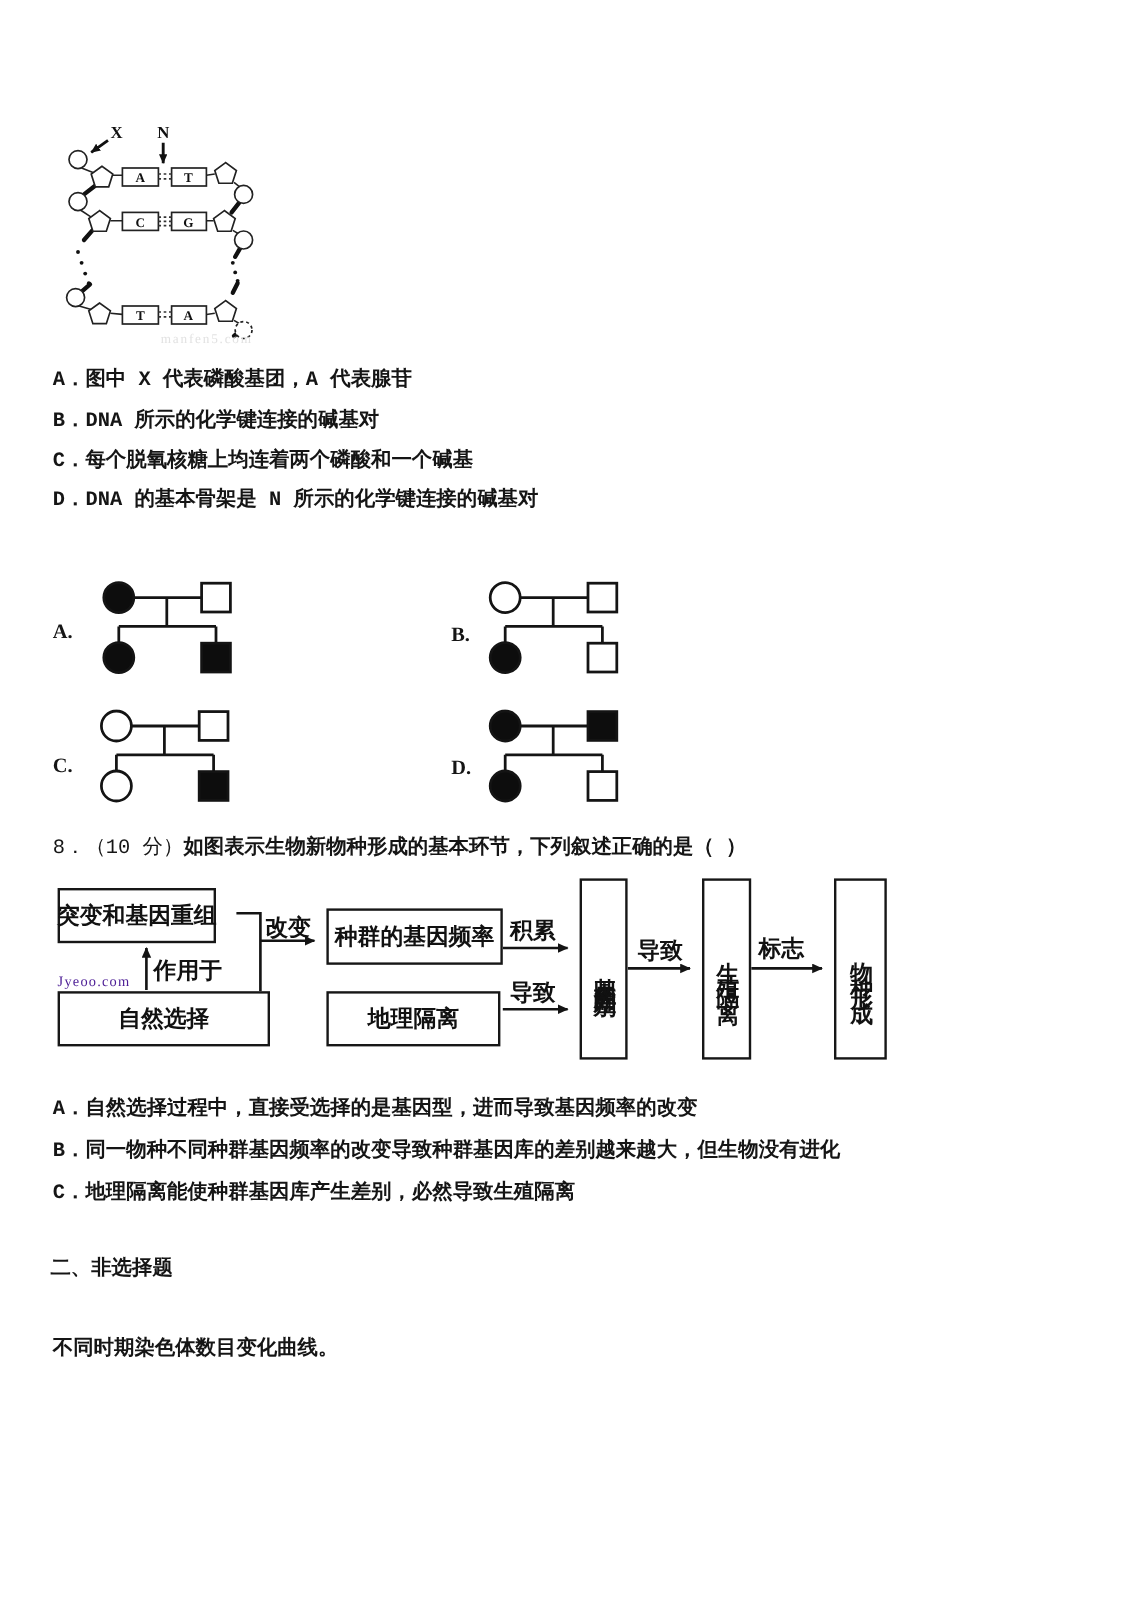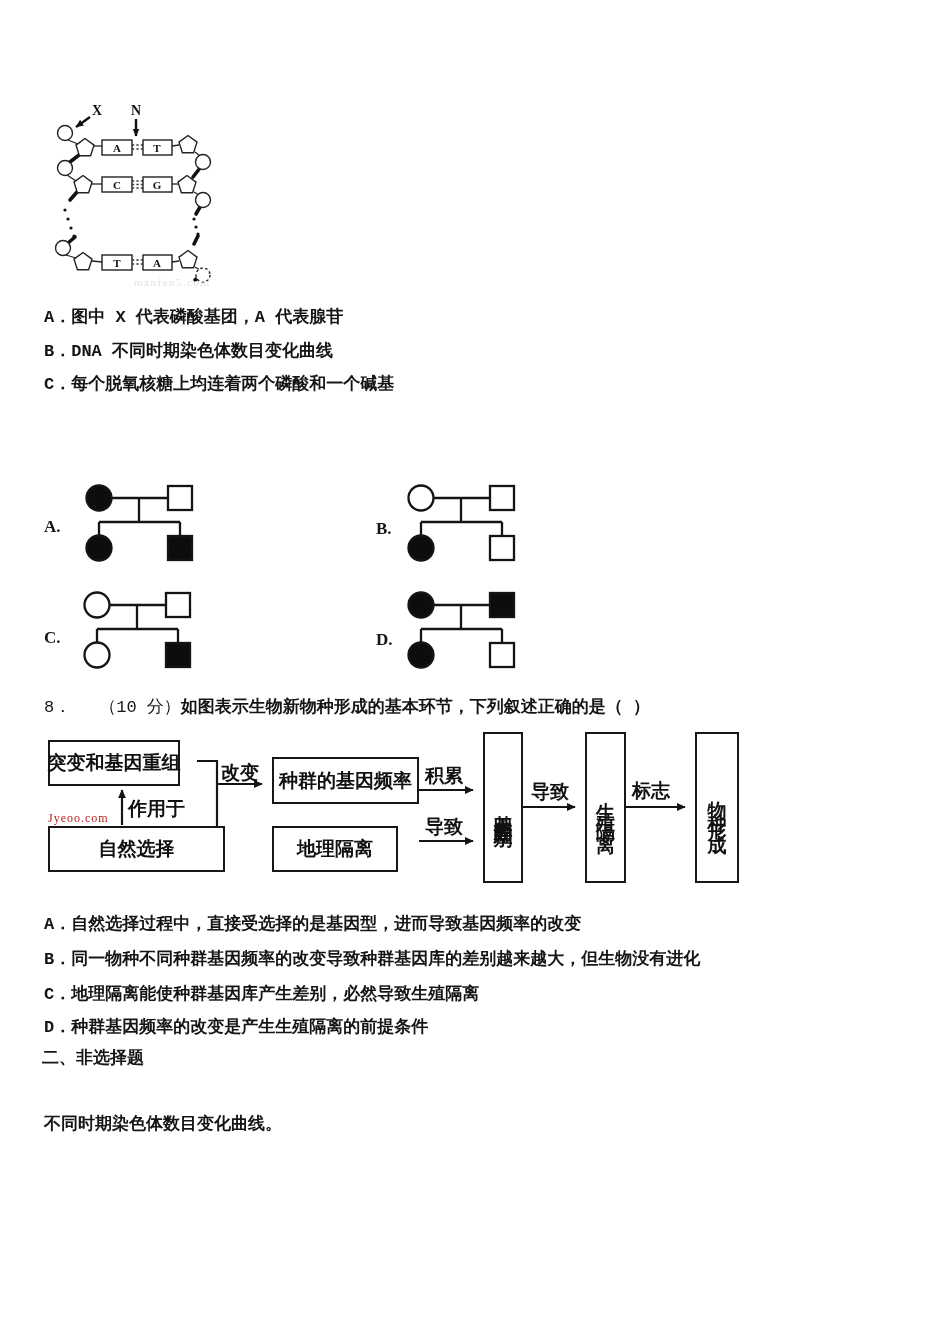--- a/index.html
+++ b/index.html
@@ -8,21 +8,21 @@
     font-family:"Liberation Serif","DejaVu Serif",serif;color:#161616;
   }
   .abs{position:absolute;}
   .qline{
     position:absolute;white-space:nowrap;
     font-size:17px;line-height:21px;color:#151515;
     font-family:Liberation Mono, monospace;
   }
   .bold{font-weight:700;}
   .num{font-weight:400;}
-  .score{font-weight:400;margin-left:28px;}
+  .score{font-weight:400;}
   .ped-label{
     position:absolute;font-weight:700;font-size:17px;color:#151515;
     font-family:"Liberation Serif","DejaVu Serif",serif;
   }
   
   .flowchart{position:absolute;left:48px;top:730px;width:700px;height:160px;}
   .fc-box{
     position:absolute;box-sizing:border-box;border:2px solid #171717;background:#fff;
     display:flex;align-items:center;justify-content:center;
     font-family:"Liberation Sans","DejaVu Sans",sans-serif;
@@ -31,21 +31,21 @@
   .fc-vbox{
     writing-mode:vertical-lr;text-orientation:upright;letter-spacing:3px;
   }
   .fc-vbox.sparse{letter-spacing:11px;}
   .fc-label{
     position:absolute;font-family:"Liberation Sans","DejaVu Sans",sans-serif;
     font-weight:700;font-size:19px;color:#111;white-space:nowrap;
   }
   .watermark{
     position:absolute;font-family:"Liberation Serif","DejaVu Serif",serif;
-    font-size:12px;color:#b91c1c;letter-spacing:1px;
+    font-size:12px;color:#4c1d95;letter-spacing:1px;
   }
   svg text{font-family:"Liberation Serif","DejaVu Serif",serif;}
 </style>
 </head>
 <body>
 
 <div class="page">
 
   <svg class="abs" style="left:48px;top:88px" width="200" height="215" viewBox="0 0 200 215">
     <defs>
@@ -144,22 +144,23 @@
 
     <text x="44" y="27" font-size="14" font-weight="700" fill="#111">X</text>
     <line x1="42" y1="29" x2="28" y2="39" stroke="#111" stroke-width="2.4" marker-end="url(#dna-ah)"></line>
     <text x="83" y="27" font-size="14" font-weight="700" fill="#111">N</text>
     <line x1="88" y1="31" x2="88" y2="48" stroke="#111" stroke-width="2.4" marker-end="url(#dna-ah)"></line>
 
     <text x="86" y="198" font-size="11" fill="#e2e2e2" letter-spacing="1.5">manfen5.com</text>
   </svg>
 
   <div class="qline bold" style="left:44px;top:307px"><span>A．</span><span>图中 X 代表磷酸基团，A 代表腺苷</span></div>
-  <div class="qline bold" style="left:44px;top:341px"><span>B．</span><span>DNA 不同时期染色体数目变化曲线</span></div>
+  <div class="qline bold" style="left:44px;top:341px"><span>B．</span><span>DNA 所示的化学键连接的碱基对</span></div>
   <div class="qline bold" style="left:44px;top:374px"><span>C．</span><span>每个脱氧核糖上均连着两个磷酸和一个碱基</span></div>
+  <div class="qline bold" style="left:44px;top:407px"><span>D．</span><span>DNA 的基本骨架是 N 所示的化学键连接的碱基对</span></div>
 
 
   <div class="ped-label" style="left:44px;top:517px">A.</div>
   <svg class="abs" style="left:84px;top:484px" width="115" height="82" viewBox="0 0 115 82">
     <g stroke="#141414" stroke-width="2.3" fill="none">
       <line x1="27" y1="14" x2="84" y2="14"></line>
         <line x1="55" y1="14" x2="55" y2="38"></line>
       <line x1="15" y1="38" x2="96" y2="38"></line>
         <line x1="15" y1="38" x2="15" y2="51"></line>
         <line x1="96" y1="38" x2="96" y2="52"></line>
@@ -233,35 +234,34 @@
         <line x1="371" y1="60" x2="425" y2="60" marker-end="url(#ah)"></line>
         <line x1="371" y1="111" x2="425" y2="111" marker-end="url(#ah)"></line>
         <line x1="475" y1="77" x2="527" y2="77" marker-end="url(#ah)"></line>
         <line x1="578" y1="77" x2="637" y2="77" marker-end="url(#ah)"></line>
       </g>
     </svg>
 
     <div class="fc-box" style="left:0;top:10px;width:132px;height:46px">突变和基因重组</div>
     <div class="fc-box" style="left:0;top:96px;width:177px;height:46px">自然选择</div>
     <div class="fc-box" style="left:224px;top:27px;width:147px;height:47px">种群的基因频率</div>
-    <div class="fc-box" style="left:224px;top:96px;width:126px;height:46px">地理隔离</div>
+    <div class="fc-box" style="left:224px;top:96px;width:145px;height:46px">地理隔离</div>
     <div class="fc-box fc-vbox" style="left:435px;top:2px;width:40px;height:151px">基因库的差别</div>
     <div class="fc-box fc-vbox sparse" style="left:537px;top:2px;width:41px;height:151px">生殖隔离</div>
     <div class="fc-box fc-vbox sparse" style="left:647px;top:2px;width:44px;height:151px">物种形成</div>
 
     <div class="fc-label" style="left:80px;top:66px">作用于</div>
     <div class="fc-label" style="left:173px;top:30px">改变</div>
     <div class="fc-label" style="left:377px;top:33px">积累</div>
     <div class="fc-label" style="left:377px;top:84px">导致</div>
     <div class="fc-label" style="left:483px;top:49px">导致</div>
     <div class="fc-label" style="left:584px;top:48px">标志</div>
   </div>
 
   <div class="qline bold" style="left:44px;top:949px"><span>B．</span><span>同一物种不同种群基因频率的改变导致种群基因库的差别越来越大，但生物没有进化</span></div>
   <div class="qline bold" style="left:44px;top:914px"><span>A．</span><span>自然选择过程中，直接受选择的是基因型，进而导致基因频率的改变</span></div>
   <div class="qline bold" style="left:44px;top:984px"><span>C．</span><span>地理隔离能使种群基因库产生差别，必然导致生殖隔离</span></div>
-  <div class="qline bold" style="left:44px;top:1017px"><span>D．</span><span>种群基因频率的改变是产生生殖隔离的前提条件</span></div>
 
   <div class="qline bold" style="left:42px;top:1048px">二、非选择题</div>
 
   <div class="qline bold" style="left:44px;top:1114px">不同时期染色体数目变化曲线。</div>
 
 </div>
 
 </body></html>

